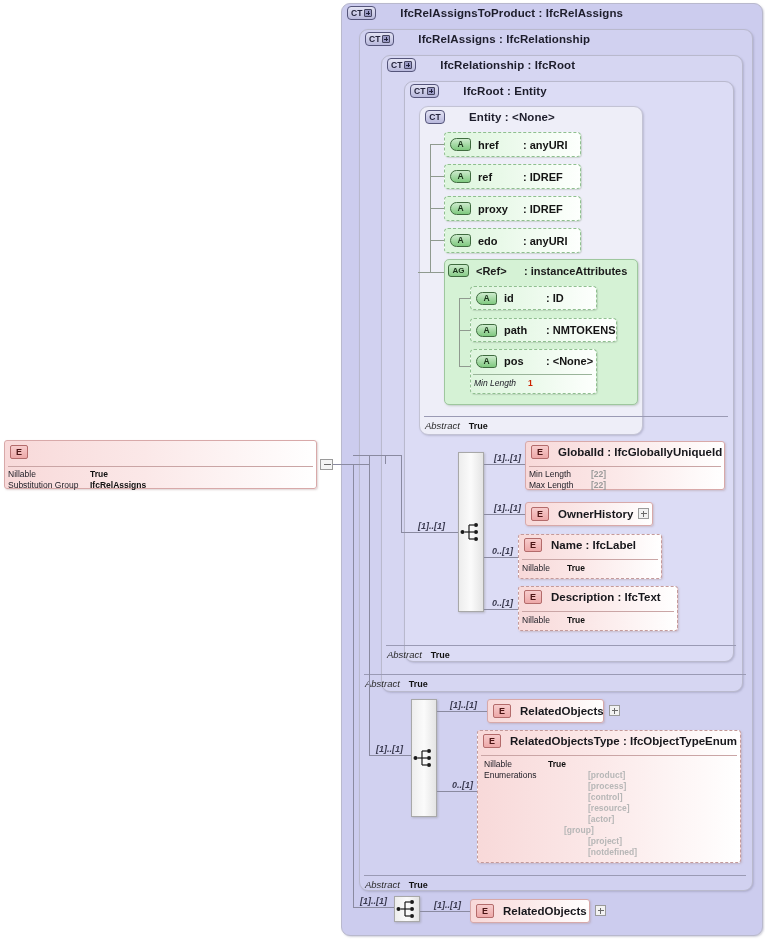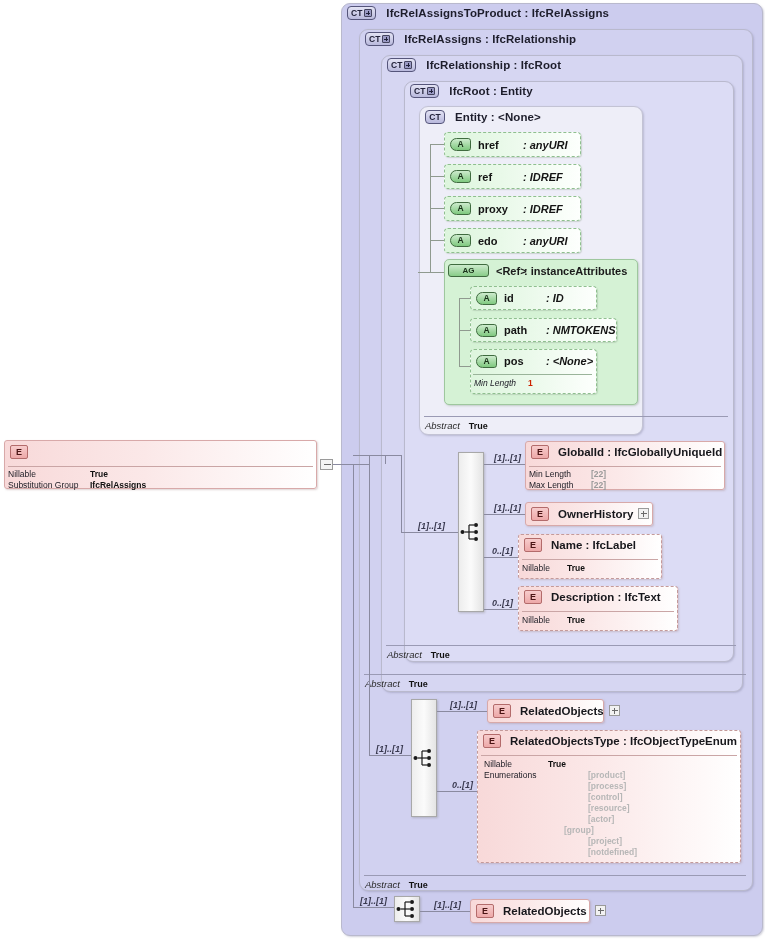--- a/index.html
+++ b/index.html
@@ -25,21 +25,21 @@
   .panel.l1 { background:#ccccee; }
   .panel.l2 { background:#d1d1f0; }
   .panel.l3 { background:#d6d6f2; }
   .panel.l4 { background:#dcdcf5; }
   .panel.l5 { background:#eeeef8; border-color:#c3c3d4; }
 
   .panel-hdr {
     position:absolute;
     top:4px; left:8px;
     display:flex; align-items:center;
-    gap:10px;
+    gap:24px;
     white-space:nowrap;
   }
   .panel-title {
     font-size:11.5px; font-weight:bold; color:#1d1d2b;
     letter-spacing:.1px;
   }
 
   
   .badge {
     display:inline-flex; align-items:center; justify-content:center;
@@ -95,33 +95,33 @@
     display:inline-flex; align-items:center; justify-content:center;
     width:21px; height:13px;
     border:1px solid #3f6b3f;
     background:linear-gradient(#cdebcd,#7fc97f);
     font-size:8.5px; font-weight:bold; color:#183018;
     border-radius:7px 3px 3px 7px;
     margin-right:7px;
     line-height:1;
   }
   .a-name { font-size:11px; font-weight:bold; color:#141414; }
-  .a-type { font-size:11px; font-weight:bold; color:#141414; position:absolute;font-style:italic; }
+  .a-type { font-size:11px; font-weight:bold; color:#141414; position:absolute; }
 
   
   .attrgroup {
     position:absolute;
     border:1px solid #9ec79e;
     border-radius:5px;
     background:#d5f2d5;
     box-shadow:1px 1px 2px rgba(130,155,130,.4);
   }
   .ag-badge {
     display:inline-flex; align-items:center; justify-content:center;
-    width:41px; height:13px;
+    width:21px; height:13px;
     border:1px solid #3f6b3f;
     background:linear-gradient(#cdebcd,#88cc88);
     font-size:8px; font-weight:bold; color:#183018;
     border-radius:3px;
     line-height:1;
   }
   .ag-hdr { position:absolute; display:flex; align-items:center; gap:7px; white-space:nowrap; }
   .ag-name { font-size:11px; font-weight:bold; }
   .ag-type { font-size:11px; font-weight:bold; position:absolute; }
 

